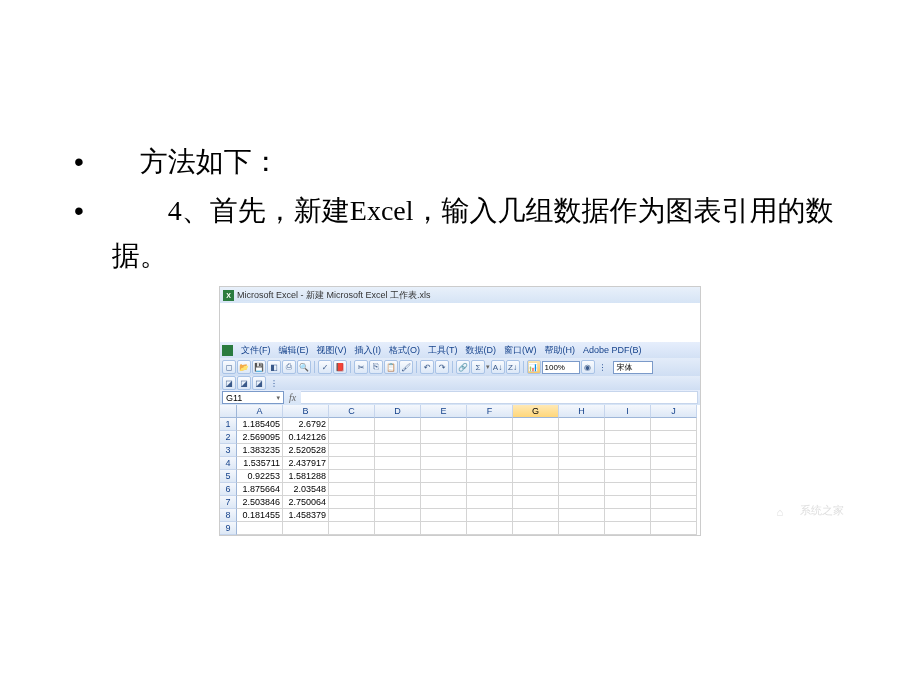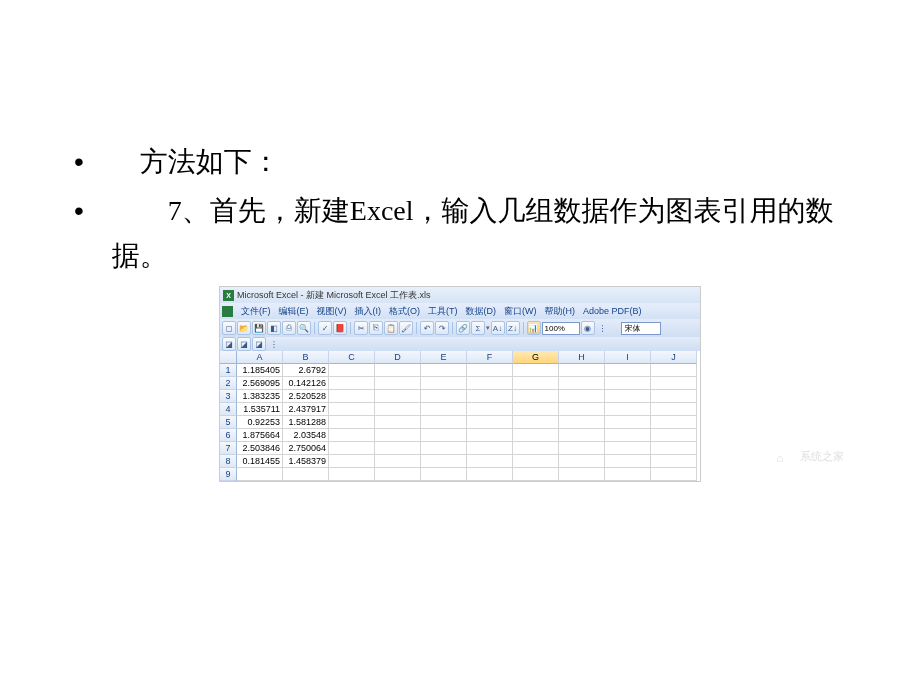--- a/index.html
+++ b/index.html
@@ -60,20 +60,21 @@
       font-weight: bold;
       margin-right: 3px;
     }
     .menubar {
       display: flex;
       align-items: center;
       height: 16px;
       background: linear-gradient(#e6eefc, #d3e1f5);
       padding: 0 2px;
       color: #15428b;
+      margin-top: 39px;
     }
     .menu-icon {
       width: 11px;
       height: 11px;
       background: #2a7b3f;
       margin-right: 4px;
     }
     .menu-item {
       padding: 0 4px;
       cursor: default;
@@ -118,21 +119,21 @@
     }
     .font-box {
       width: 40px;
       height: 13px;
       background: #fff;
       border: 1px solid #7b9ac9;
       font-size: 8px;
       display: flex;
       align-items: center;
       padding: 0 3px;
-      margin-left: 12px;
+      margin-left: 4px;
     }
     .namebox-row {
       display: flex;
       align-items: center;
       height: 15px;
       background: linear-gradient(#e6eefc, #d6e4f5);
       padding: 0 2px;
     }
     .namebox {
       width: 62px;
@@ -242,21 +243,21 @@
 <body>
 
 <div class="slide">
   <ul class="bullet-list">
     <li class="bullet-item">
       <span class="bullet-dot">•</span>
       <span class="bullet-text">　方法如下：</span>
     </li>
     <li class="bullet-item">
       <span class="bullet-dot">•</span>
-      <span class="bullet-text">　　7、首先，新建Excel，输入几组数据作为图表引用的数据。</span>
+      <span class="bullet-text">　　4、首先，新建Excel，输入几组数据作为图表引用的数据。</span>
     </li>
   </ul>
 
   <div class="excel-wrap">
     <div class="excel-container">
 
       <div class="titlebar">
         <div class="excel-icon">X</div>
         <span>Microsoft Excel - 新建 Microsoft Excel 工作表.xls</span>
       </div>
@@ -312,20 +313,28 @@
         </div>
       </div>
 
       <div class="toolbar" style="height:14px">
         <div class="tb-btn">◪</div>
         <div class="tb-btn">◪</div>
         <div class="tb-btn">◪</div>
         <div class="help-arrow">⋮</div>
       </div>
 
+      <div class="namebox-row">
+        <div class="namebox">
+          <span>G11</span>
+          <span class="arrow">▾</span>
+        </div>
+        <span class="fx-label">fx</span>
+        <div class="formula-bar"></div>
+      </div>
 
       <div class="sheet">
         <div class="col-headers">
           <div class="corner"></div>
           <div class="col-h">A</div>
           <div class="col-h">B</div>
           <div class="col-h">C</div>
           <div class="col-h">D</div>
           <div class="col-h">E</div>
           <div class="col-h">F</div>

